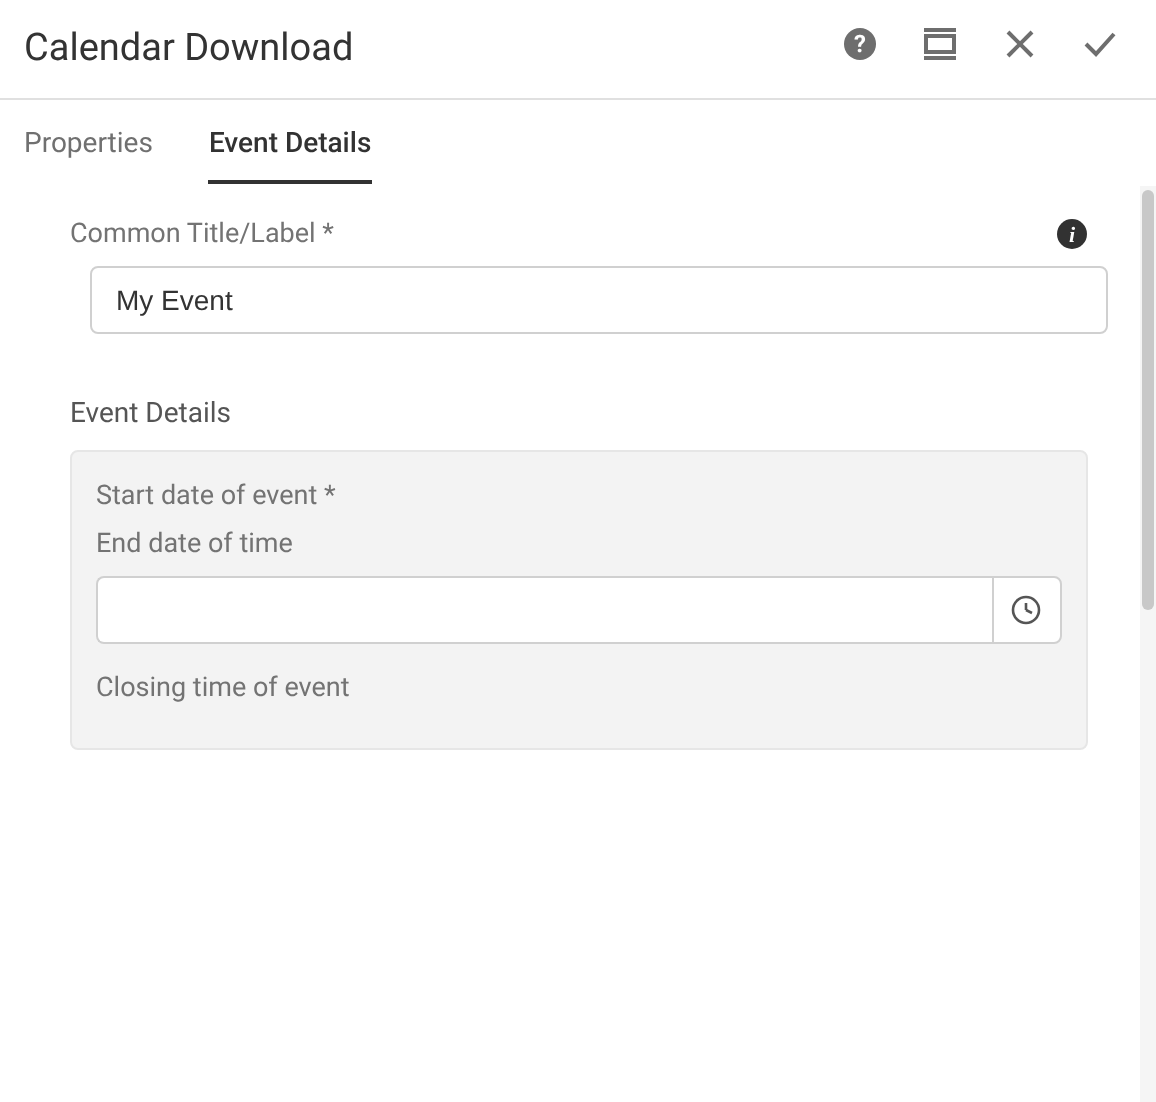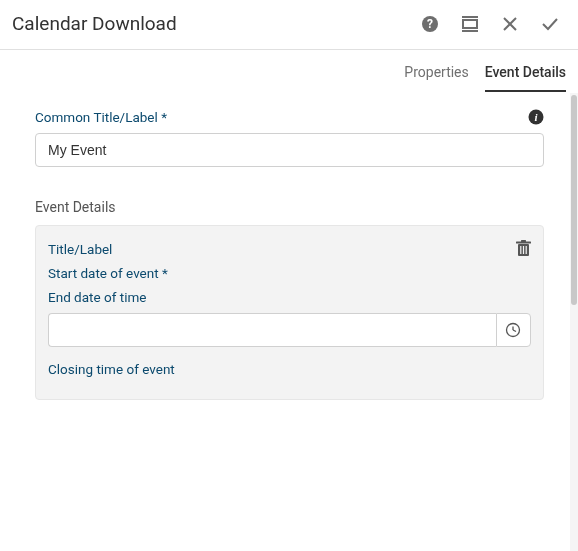--- a/index.html
+++ b/index.html
@@ -1,39 +1,39 @@
 <!DOCTYPE html>
 <html><head>
 <meta charset="utf-8">
 <style>
 * { box-sizing: border-box; margin: 0; padding: 0; }
 body { font-family: -apple-system, BlinkMacSystemFont, "Segoe UI", Roboto, Arial, sans-serif; width: 578px; height: 551px; background: #fff; color: #222; overflow: hidden; }
-.header { display: flex; align-items: center; padding: 12px 18px 14px 12px; border-bottom: 1px solid #e0e0e0; }
+.header { display: flex; align-items: flex-start; padding: 12px 18px 14px 12px; border-bottom: 1px solid #e0e0e0; }
 .header-title { font-size: 19px; font-weight: 400; color: #333; flex: 1; }
 .header-actions { display: flex; gap: 20px; align-items: center; }
 .icon-btn { width: 20px; height: 20px; display: flex; align-items: center; justify-content: center; cursor: pointer; color: #6e6e6e; }
-.tabs { display: flex; gap: 16px; padding: 14px 12px 0 12px; border-bottom: 1px solid transparent; justify-content: flex-end; }
+.tabs { display: flex; gap: 28px; padding: 14px 12px 0 12px; border-bottom: 1px solid transparent; }
 .tab { font-size: 14px; color: #707070; padding-bottom: 10px; cursor: pointer; }
 .tab.active { color: #323232; font-weight: 500; border-bottom: 2px solid #323232; }
 .content-wrap { display: flex; height: 460px; }
 .content { flex: 1; padding: 16px 26px 16px 35px; overflow-y: auto; }
 .scrollbar { width: 8px; background: #f5f5f5; padding-top: 2px; }
 .scrollbar-thumb { width: 6px; height: 210px; background: #c8c8c8; border-radius: 3px; margin: 0 auto; }
-.field-label { font-size: 13.5px; color: #0c4a6e; margin-bottom: 8px; display: flex; align-items: center; }
+.field-label { font-size: 13.5px; color: #737373; margin-bottom: 8px; display: flex; align-items: center; }
 .field-label .info { margin-left: auto; }
 .text-input { width: 100%; height: 34px; border: 1px solid #d0d0d0; border-radius: 4px; padding: 0 12px; font-size: 14px; color: #333; background: #fff; }
 .section-label { font-size: 14px; color: #555; margin: 18px 0 10px 0; }
 .panel { background: #f3f3f3; border: 1px solid #e6e6e6; border-radius: 4px; padding: 14px 12px; }
 .panel-row { display: flex; align-items: center; margin-bottom: 8px; }
 .panel-row .field-label { flex: 1; margin-bottom: 0; }
 .trash { cursor: pointer; color: #555; }
 .input-group { display: flex; margin-bottom: 14px; }
 .input-group .text-input { border-radius: 4px 0 0 4px; border-right: none; }
 .input-group .addon { width: 38px; height: 34px; border: 1px solid #d0d0d0; border-radius: 0 4px 4px 0; background: #fff; display: flex; align-items: center; justify-content: center; cursor: pointer; color: #555; }
-.mb14 { margin-bottom: 14px; }
+.mb14 { margin-bottom: 14px; margin-left: 10px; }
 svg { display: block; }
 </style>
 </head>
 <body>
 
 <div class="header">
   <div class="header-title">Calendar Download</div>
   <div class="header-actions">
     <div class="icon-btn">
       <svg width="18" height="18" viewBox="0 0 18 18">
@@ -77,33 +77,20 @@
             <circle cx="8" cy="8" r="7.5" fill="#323232"></circle>
             <text x="8" y="12" text-anchor="middle" font-size="11" font-weight="bold" font-style="italic" fill="#fff" font-family="serif">i</text>
           </svg>
     </span>
   </div>
   <input class="text-input mb14" value="My Event" style="">
 
   <div class="section-label">Event Details</div>
 
   <div class="panel">
-    <div class="panel-row">
-      <div class="field-label">Title/Label</div>
-      <div class="trash">
-        <svg width="15" height="17" viewBox="0 0 15 17" fill="#555">
-              <rect x="2" y="4" width="11" height="12" rx="1"></rect>
-              <rect x="0" y="1.5" width="15" height="2" rx="0.5"></rect>
-              <rect x="5" y="0" width="5" height="2" rx="0.5"></rect>
-              <rect x="4.2" y="6" width="1.2" height="8" fill="#f3f3f3"></rect>
-              <rect x="6.9" y="6" width="1.2" height="8" fill="#f3f3f3"></rect>
-              <rect x="9.6" y="6" width="1.2" height="8" fill="#f3f3f3"></rect>
-            </svg>
-      </div>
-    </div>
 
     <div class="field-label">Start date of event *</div>
 
     <div class="field-label">End date of time</div>
 
     <div class="input-group">
       <input class="text-input" value="" style="">
       <div class="addon">
         <svg width="16" height="16" viewBox="0 0 16 16" fill="none" stroke="#555" stroke-width="1.3">
               <circle cx="8" cy="8" r="6.5"></circle>

